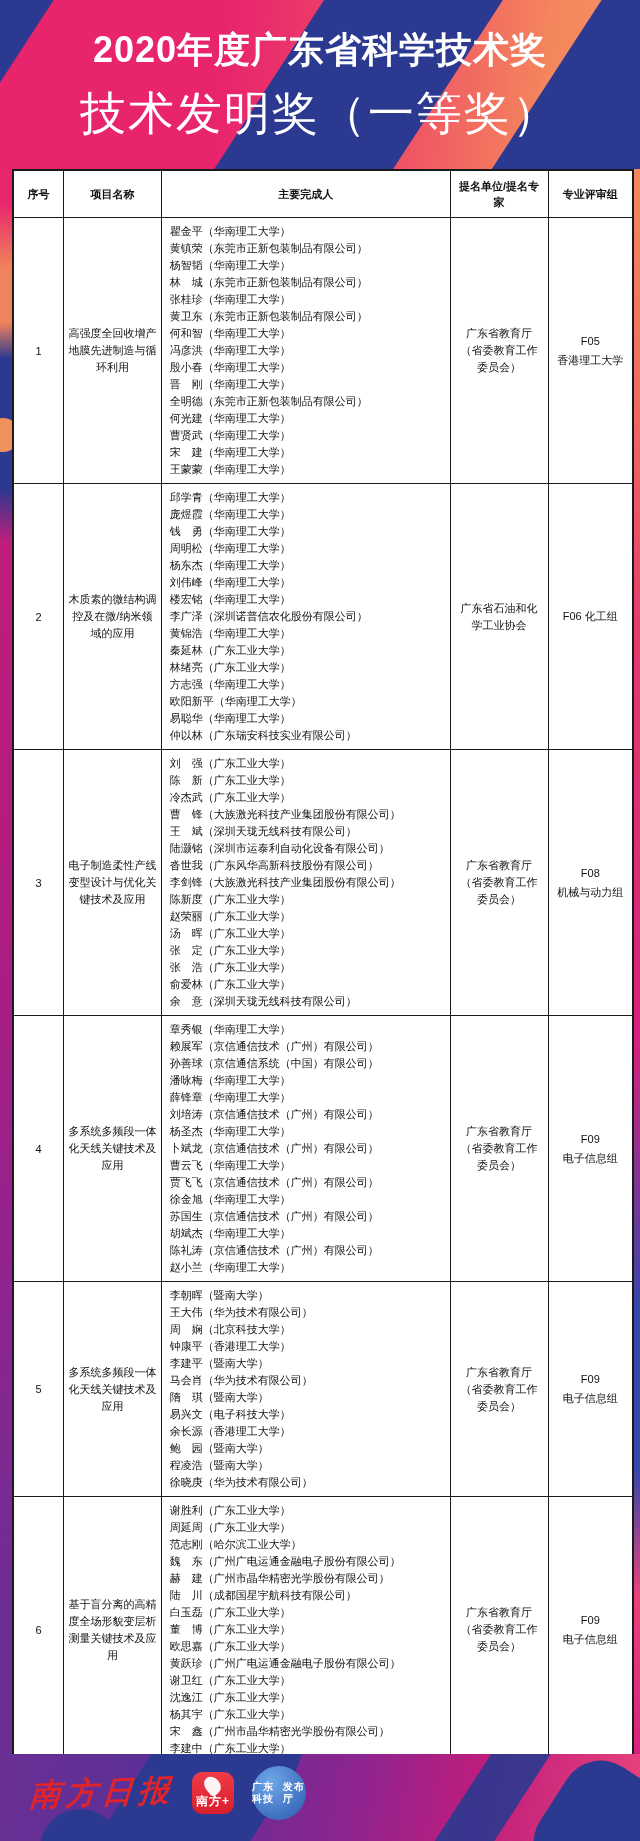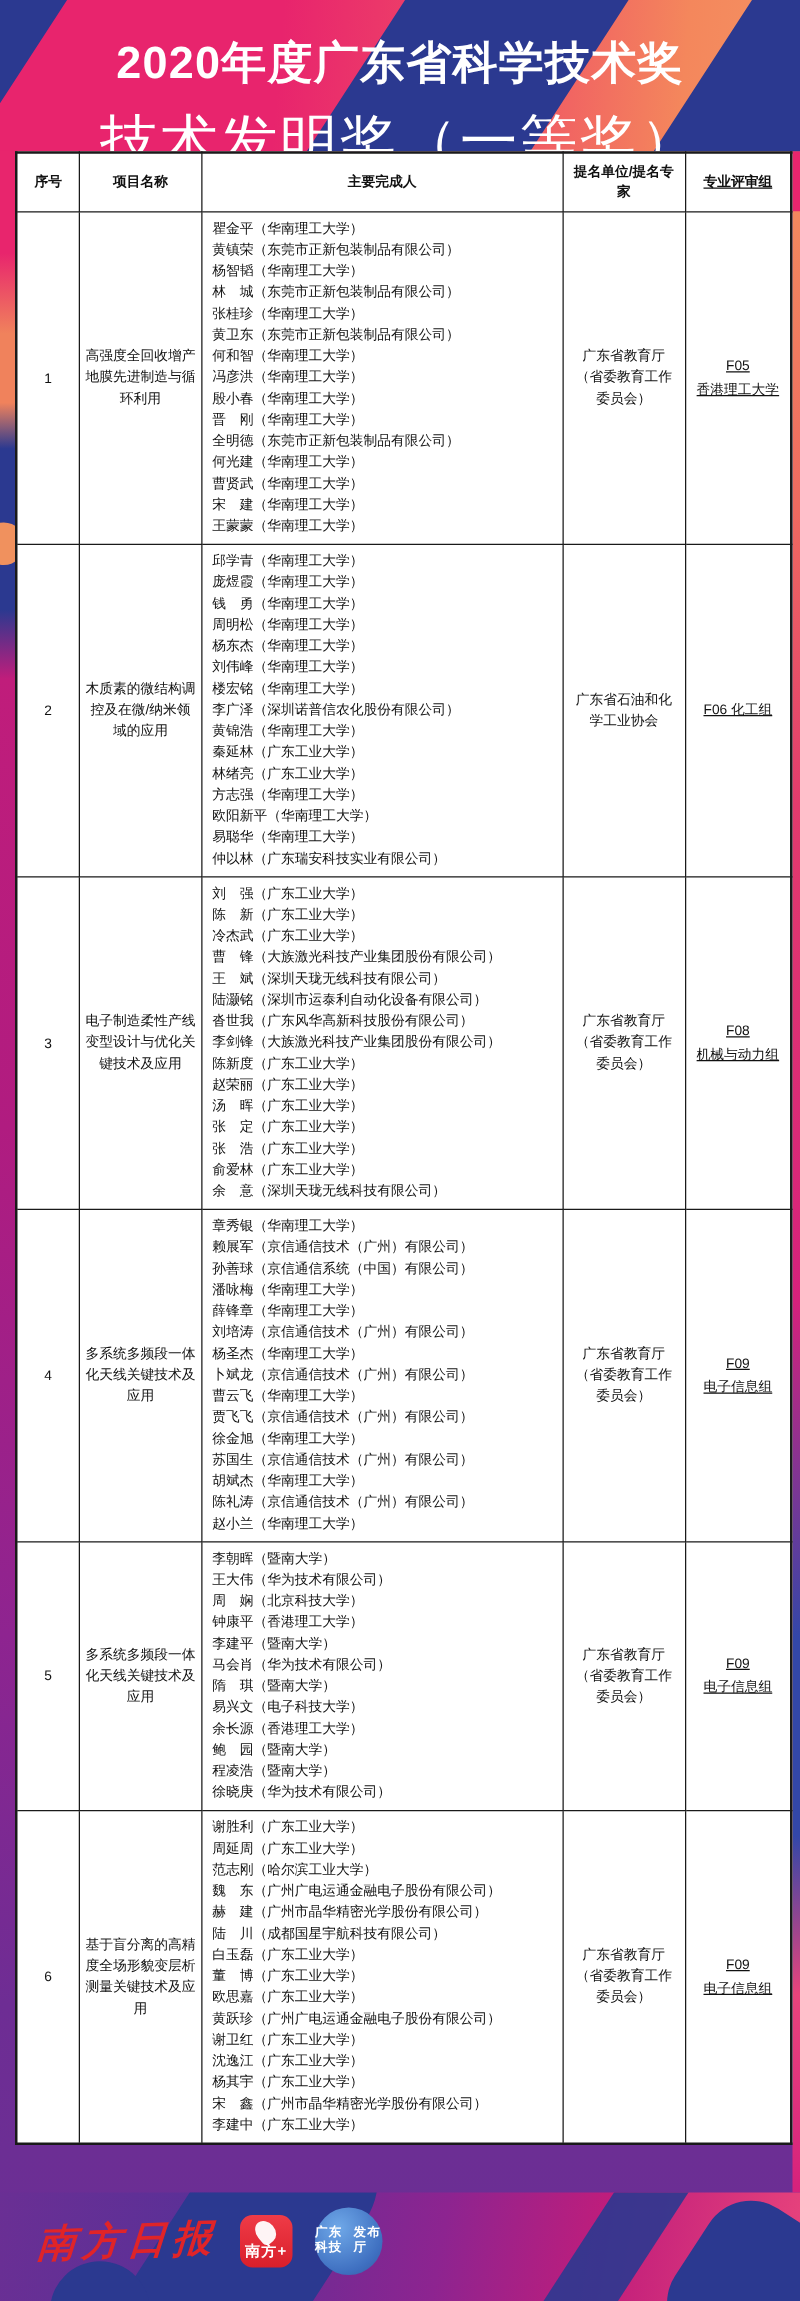--- a/index.html
+++ b/index.html
@@ -12,21 +12,21 @@
       #e8256d 0%, #e8256d 11%,
       #f0825c 14.5%, #f0825c 17.5%,
       #2b3990 19.5%, #2b3990 26.5%,
       #c01d7b 29.5%, #b01c80 49%,
       #8e2490 71%, #6e2d94 87%, #6a2f94 100%);
   }
 
   
   .banner{
     position:relative;
-    width:640px;height:121px;
+    width:640px;height:169px;
     overflow:hidden;
     background:linear-gradient(95deg,#e8246d 0%,#e8246d 35%,#ef4f66 62%,#f4875c 85%,#f49263 100%);
   }
   .banner .shape{position:absolute;background:#2b3990;border-radius:90px;}
   .shape-1{width:150px;height:560px;left:280px;top:-190px;transform:rotate(33deg);}
   .shape-2{width:170px;height:560px;right:-70px;top:-160px;transform:rotate(33deg);}
   .shape-3{width:90px;height:300px;left:-45px;top:-150px;transform:rotate(33deg);}
   .banner-text{position:relative;z-index:2;text-align:center;color:#fff;}
   .banner-line1{padding-top:26px;font-size:36px;font-weight:bold;letter-spacing:1px;}
   .banner-line2{padding-top:8px;font-size:46px;font-weight:400;letter-spacing:2px;}
@@ -52,21 +52,21 @@
     border:2px solid #1a1a1a;
     color:#111;
     font-size:11px;
   }
   .award-table th,.award-table td{border:1px solid #1a1a1a;vertical-align:middle;}
   .award-table th{height:46px;font-weight:600;text-align:center;padding:0 6px;line-height:1.5;}
   .c-no{width:41px;text-align:center;}
   .c-project{width:96px;text-align:center;padding:3px 4px;line-height:17px;}
   .c-people{width:310px;padding:5px 8px;line-height:17px;white-space:pre-line;margin-left:44px;}
   .c-nominator{width:95px;text-align:center;padding:3px 5px;line-height:17px;margin-left:24px;}
-  .c-panel{width:80px;text-align:center;padding:3px 4px;line-height:19px;white-space:pre-line;text-decoration:underline;}
+  .c-panel{width:80px;text-align:center;padding:3px 4px;line-height:19px;white-space:pre-line;}
 
   
   .footer{
     position:absolute;bottom:0;left:0;z-index:3;
     width:640px;height:87px;overflow:hidden;
     background:linear-gradient(100deg,#6a2f94 0%,#5b3097 25%,#8d2490 55%,#c01d7b 75%,#e8447c 100%);
   }
   .footer .fshape{position:absolute;background:#2b3990;}
   .fshape-1{width:130px;height:260px;left:135px;top:-85px;transform:rotate(33deg);border-radius:60px;}
   .fshape-2{width:50px;height:200px;left:470px;top:-60px;transform:rotate(33deg);border-radius:30px;background:#3f55c0;opacity:.9;}

